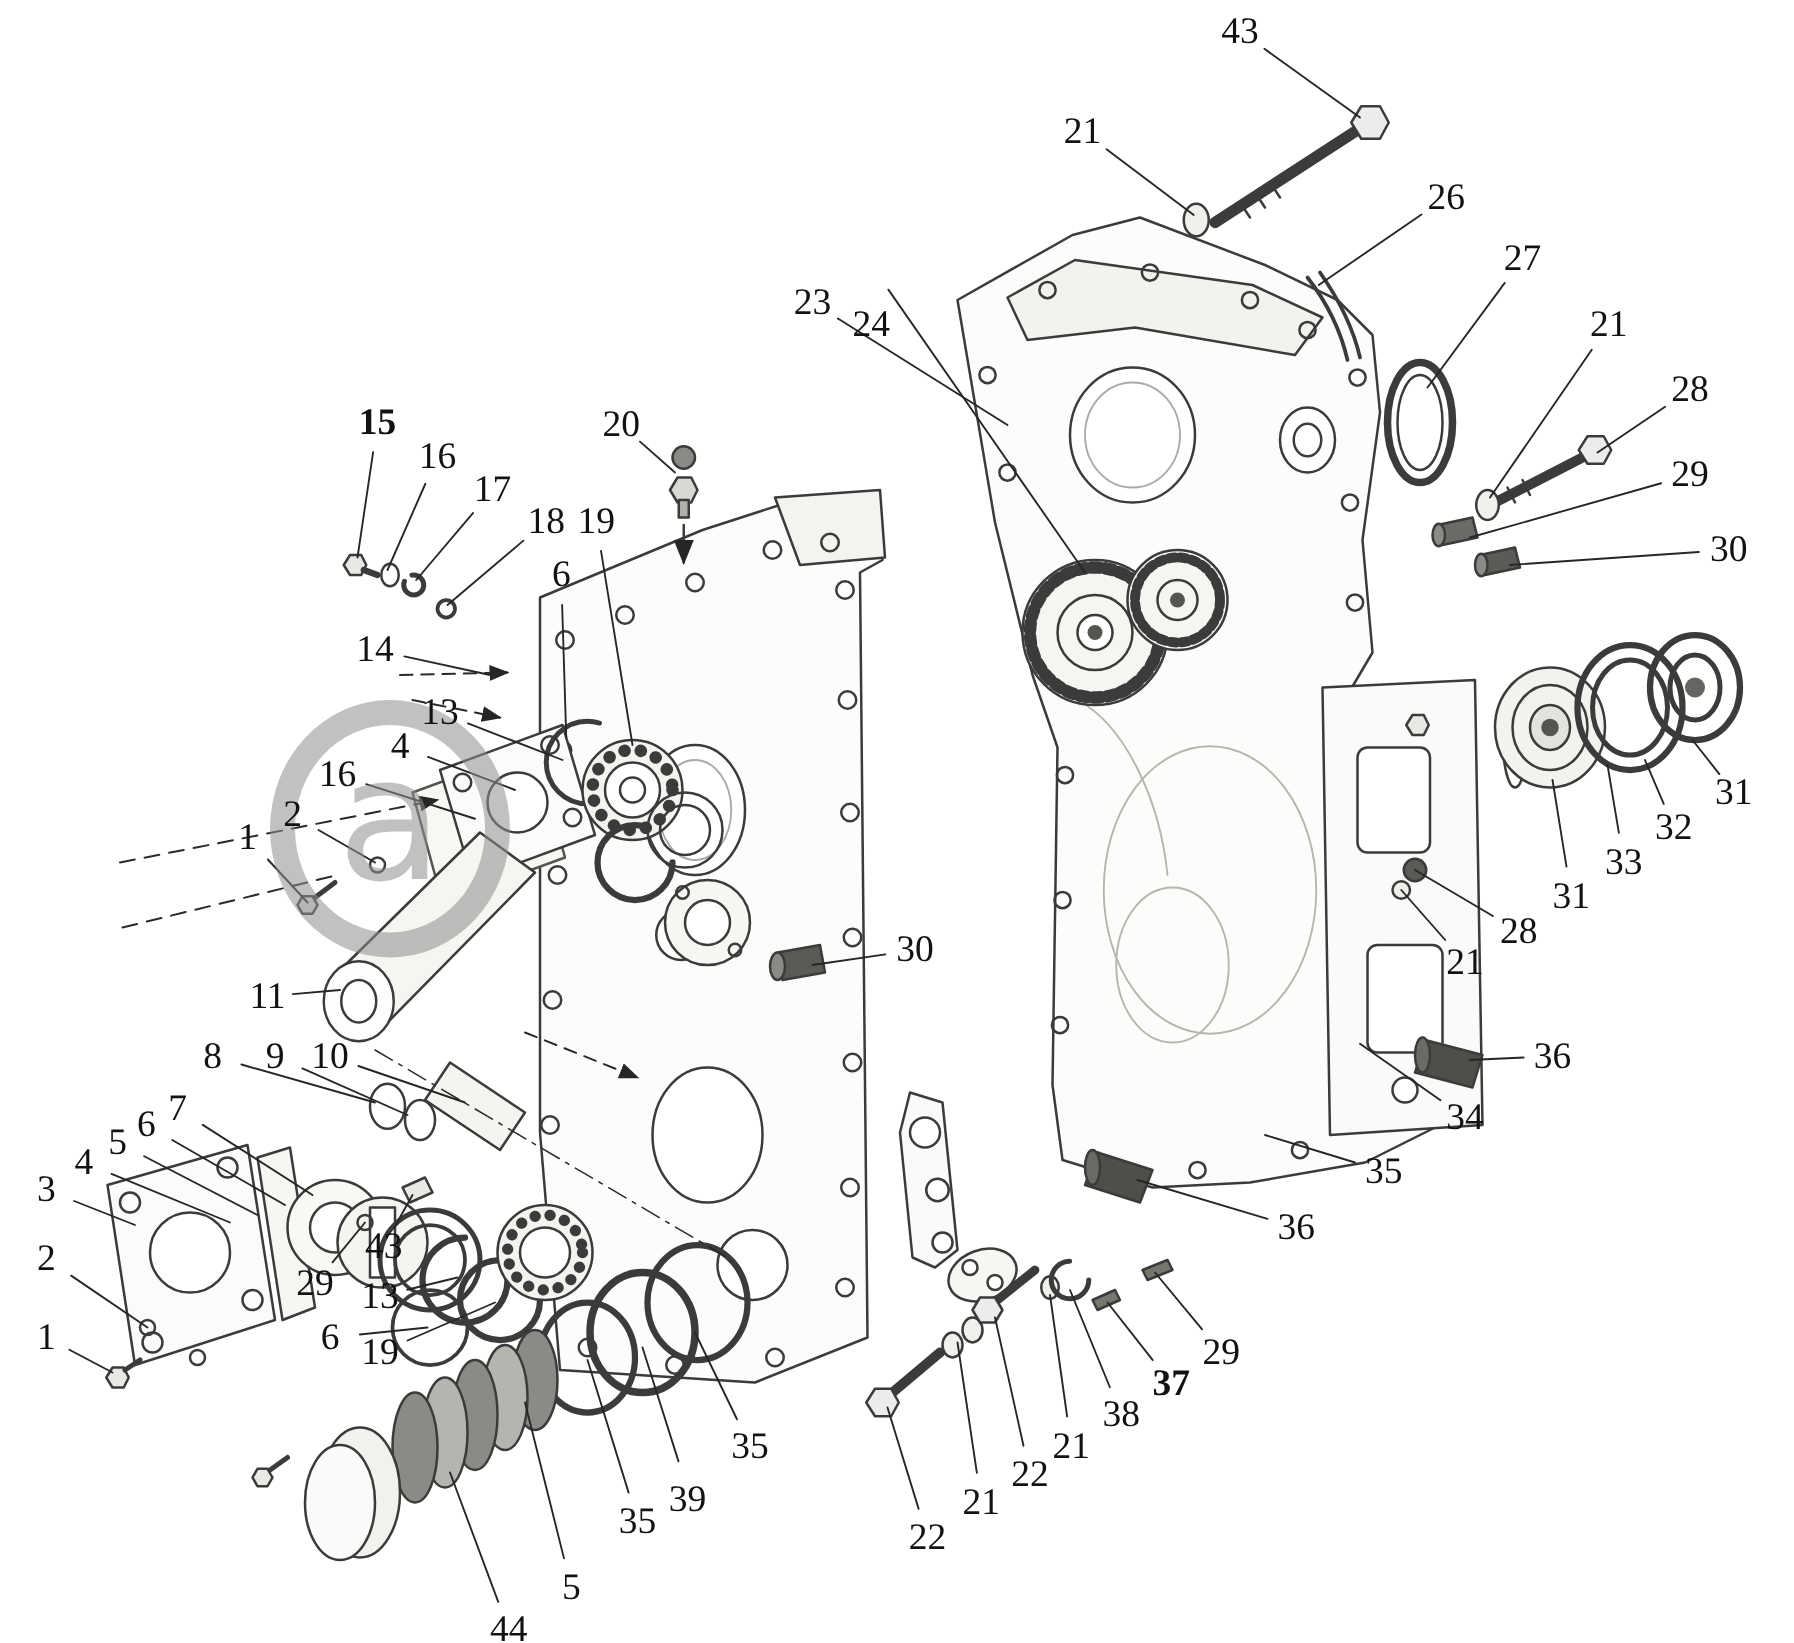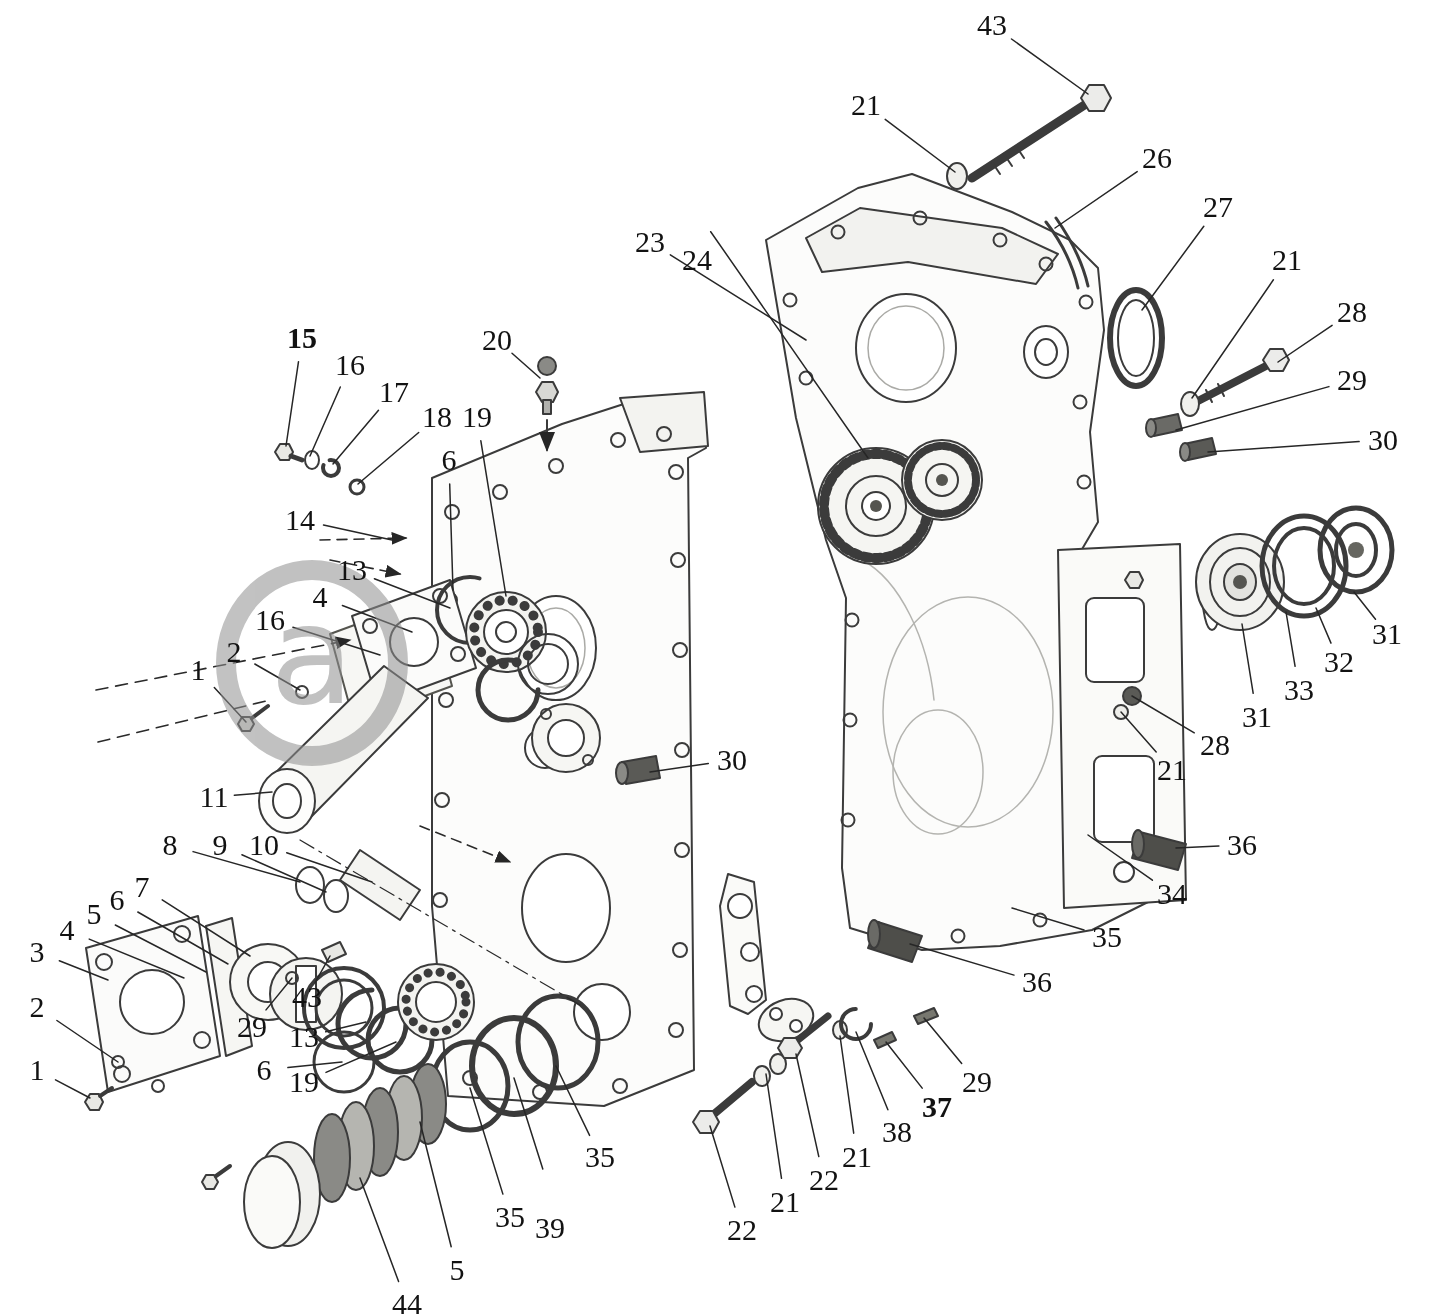--- a/index.html
+++ b/index.html
@@ -415,19 +415,19 @@
       <span class="callout" style="left: 1107px; top: 937px;">35</span>
       <span class="callout" style="left: 1037px; top: 982px;">36</span>
       <span class="callout" style="left: 977px; top: 1082px;">29</span>
       <span class="callout" style="left: 937px; top: 1107px; font-weight: bold;">37</span>
       <span class="callout" style="left: 897px; top: 1132px;">38</span>
       <span class="callout" style="left: 857px; top: 1157px;">21</span>
       <span class="callout" style="left: 824px; top: 1180px;">22</span>
       <span class="callout" style="left: 785px; top: 1202px;">21</span>
       <span class="callout" style="left: 742px; top: 1230px;">22</span>
       <span class="callout" style="left: 600px; top: 1157px;">35</span>
-      <span class="callout" style="left: 550px; top: 1228px; font-family: Liberation Serif, serif;">39</span>
+      <span class="callout" style="left: 550px; top: 1200px; font-family: Liberation Serif, serif;">39</span>
       <span class="callout" style="left: 510px; top: 1217px;">35</span>
       <span class="callout" style="left: 457px; top: 1270px;">5</span>
       <span class="callout" style="left: 407px; top: 1304px;">44</span>
     </div>
 
 </div>
 
 </body></html>

